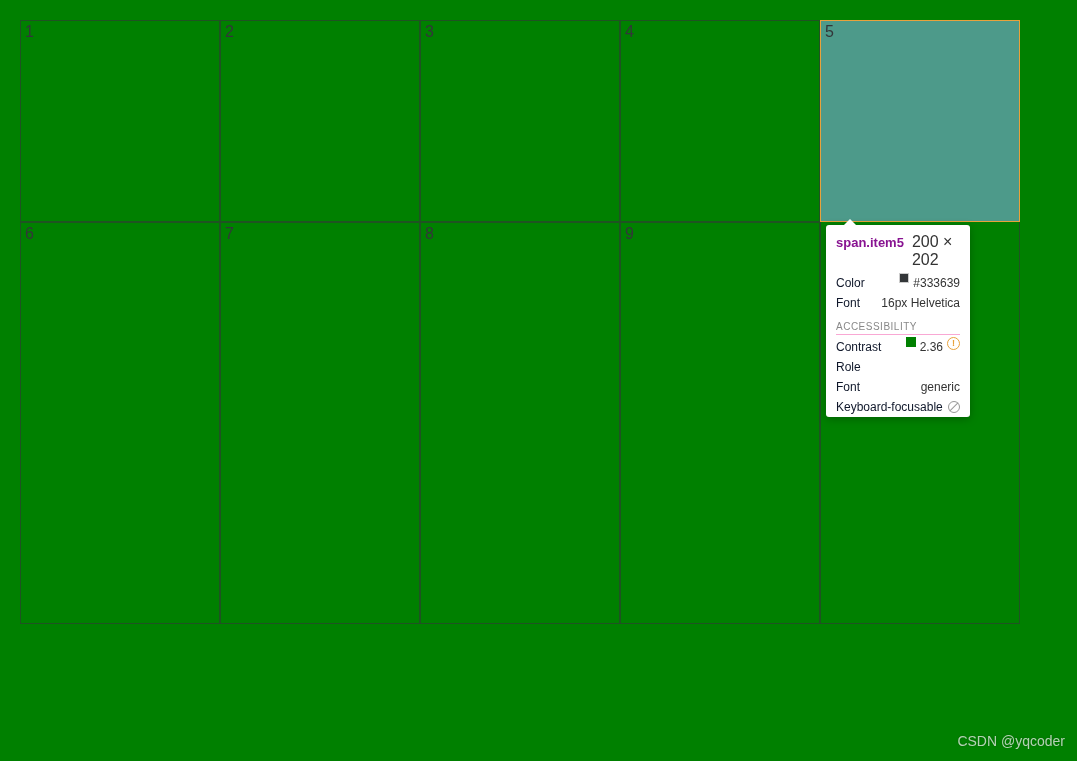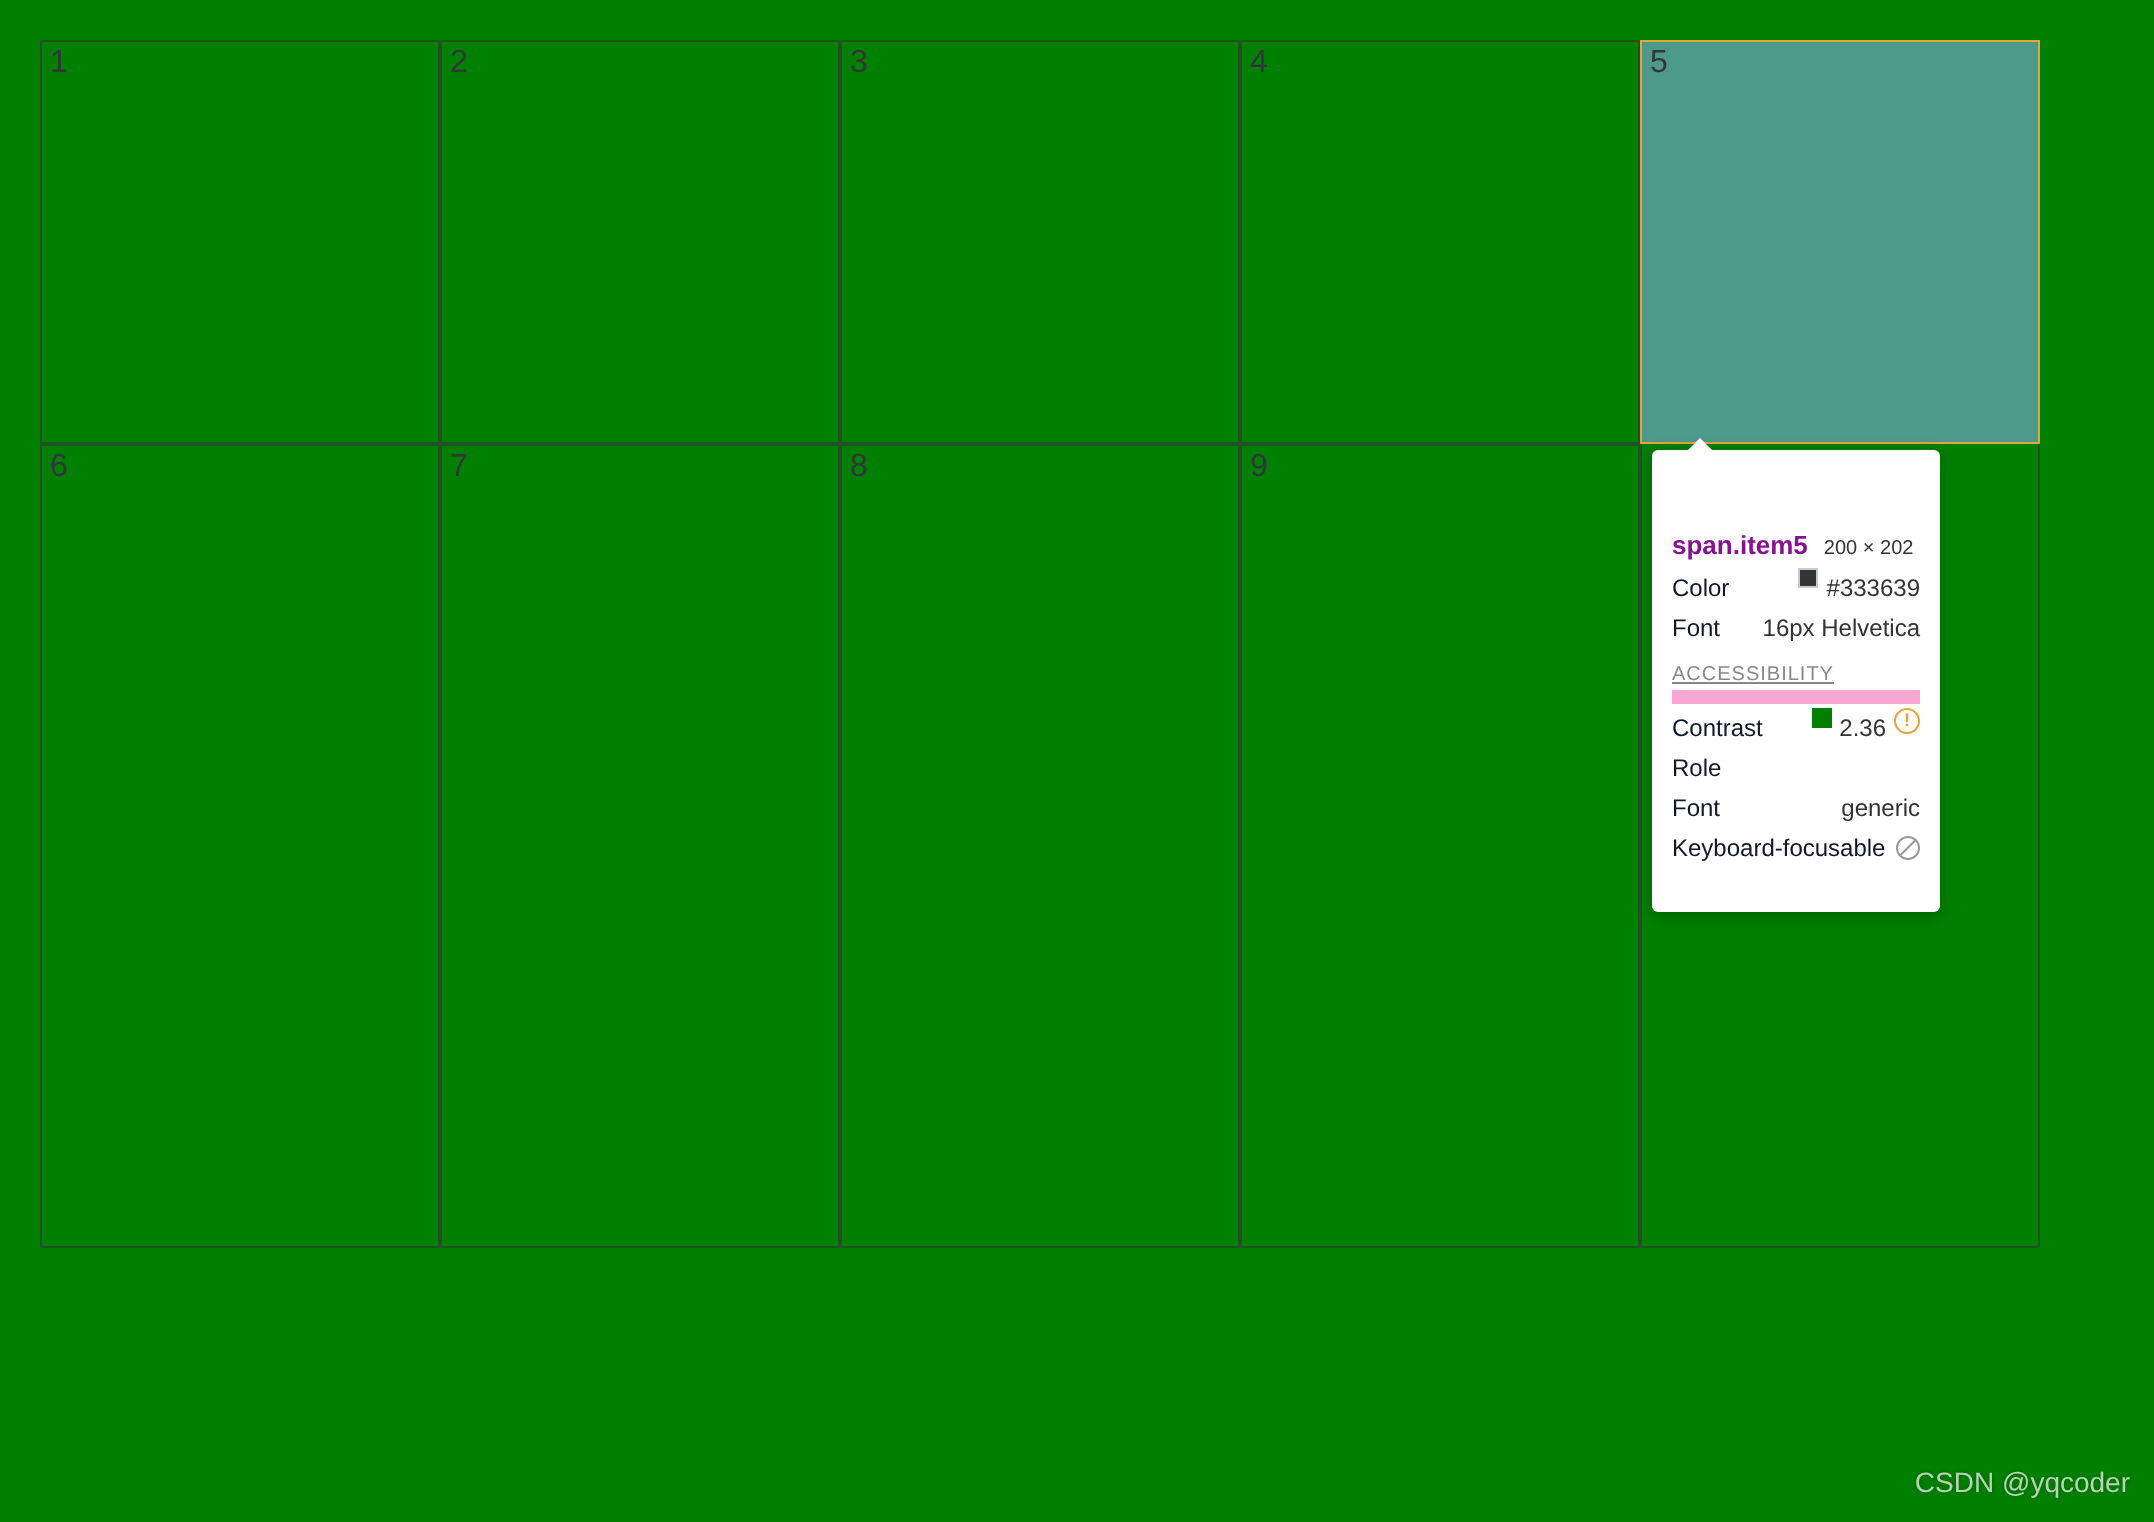--- a/index.html
+++ b/index.html
@@ -61,38 +61,37 @@
     .tooltip::before {
       content: '';
       position: absolute;
       top: -6px;
       left: 18px;
       width: 0; height: 0;
       border-left: 6px solid transparent;
       border-right: 6px solid transparent;
       border-bottom: 6px solid #fff;
     }
-    .tooltip-body { padding: 8px 10px 22px; margin-top: 32px; }
+    .tooltip-body { padding: 8px 10px 0; }
     .t-head { display: flex; align-items: baseline; gap: 8px; margin-bottom: 4px; }
     .t-selector { color: #881391; font-weight: 600; font-size: 13px; }
-    .t-dims { color: #333; font-size: 10px; }
+    .t-dims { color: #333; font-size: 16px; }
     .t-row { display: flex; justify-content: space-between; align-items: center; line-height: 20px; }
     .t-label { color: #0f172a; }
     .t-val { color: #333; display: flex; align-items: flex-start; gap: 4px; }
     .swatch { width: 10px; height: 10px; display: inline-block; border: 1px solid #ccc; }
     .swatch.dark { background: #333639; }
     .swatch.green { background: #008000; border-color: #008000; }
     .t-section {
       color: #888;
       font-size: 10px;
       letter-spacing: 0.5px;
       margin: 8px 0 2px;
       padding-bottom: 2px;
-      border-bottom: 7px solid #f9a8d4;
-      text-decoration: underline;
+      border-bottom: 1px solid #f9a8d4;
     }
     .warn-icon {
       width: 13px; height: 13px;
       border: 1.5px solid #e8a23c;
       border-radius: 50%;
       color: #e8a23c;
       font-size: 9px;
       font-weight: bold;
       display: inline-flex;
       align-items: center;

